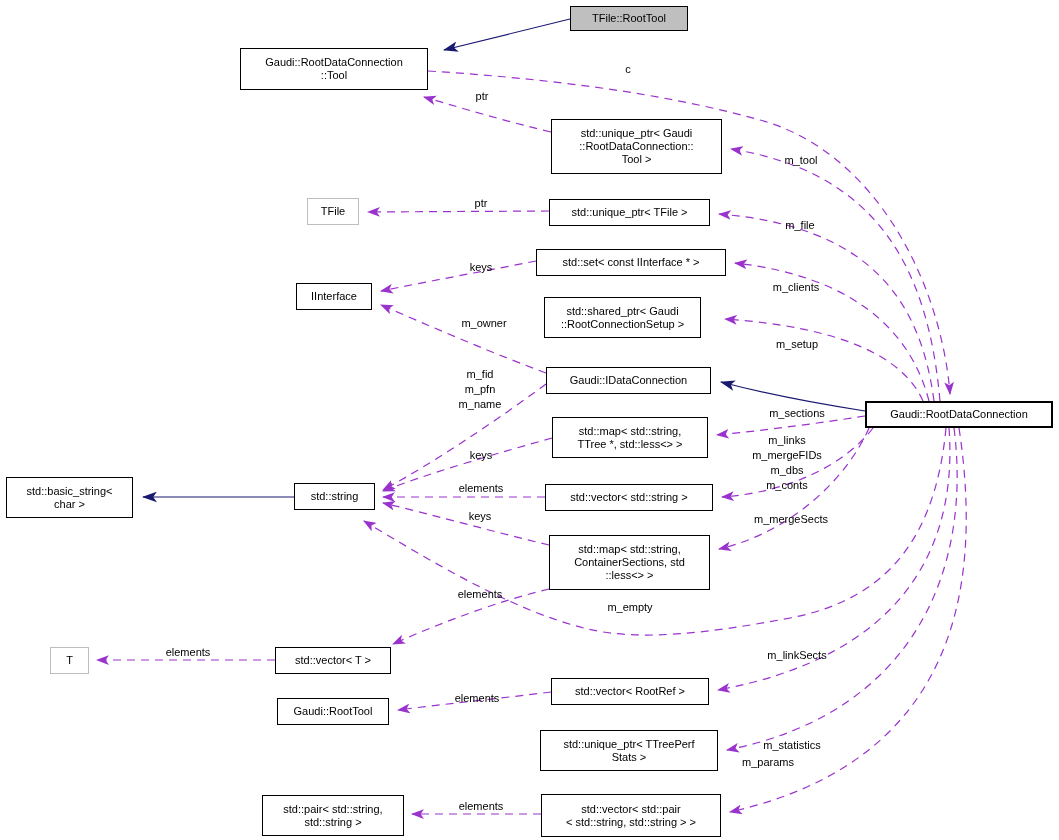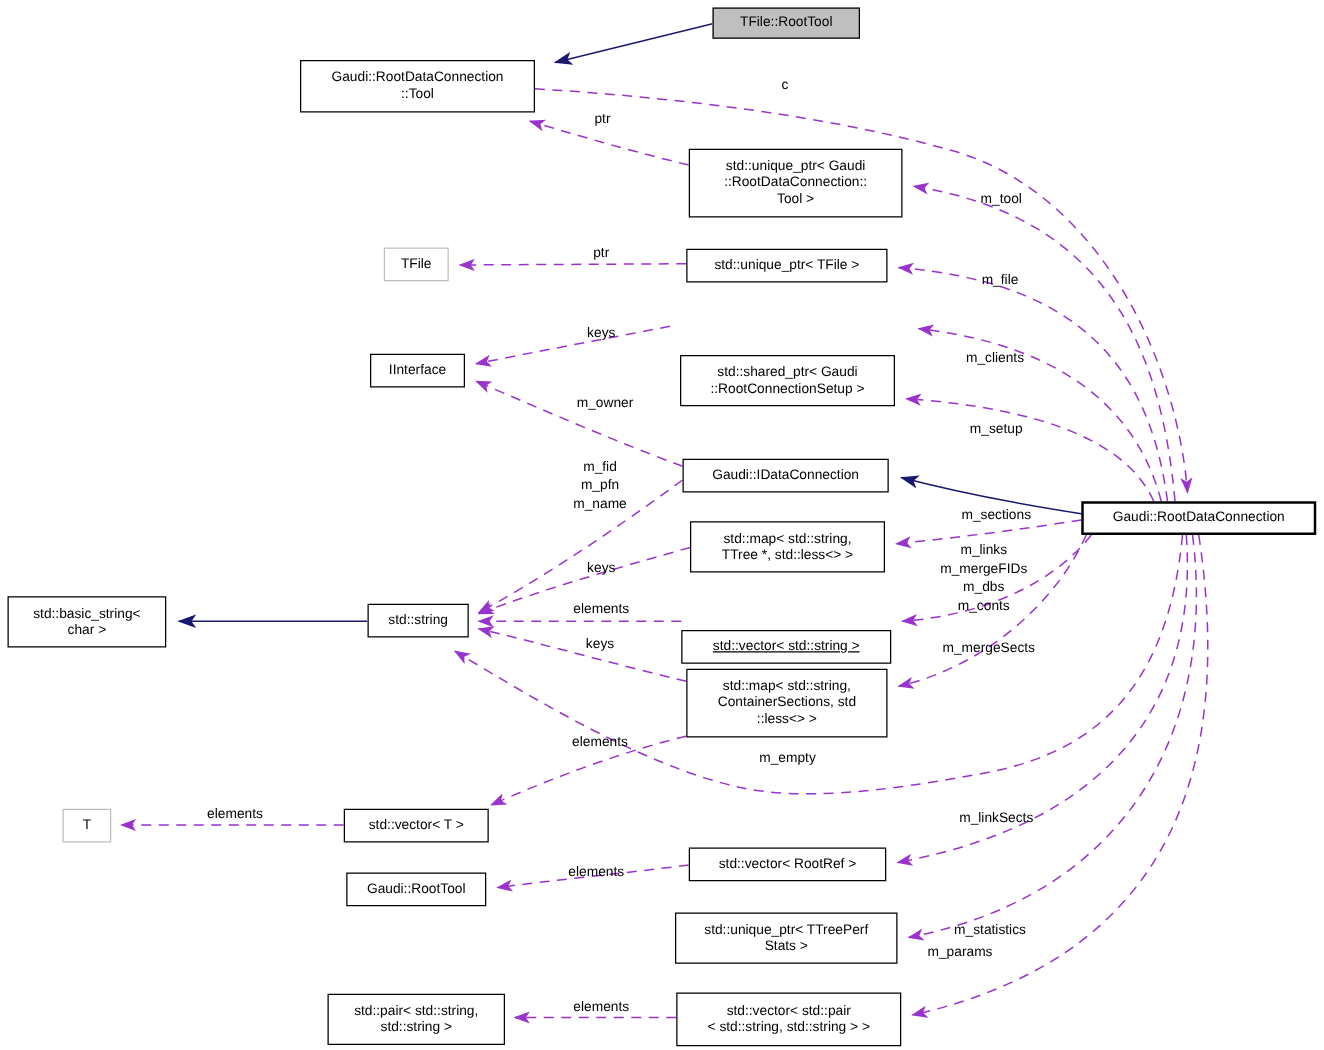--- a/index.html
+++ b/index.html
@@ -69,31 +69,32 @@
   </svg>
 
   <div class="node highlight" style="left:570px;top:6px;width:118px;height:25px;">TFile::RootTool</div>
   <div class="node" style="left:240px;top:48px;width:188px;height:42px;">Gaudi::RootDataConnection
 ::Tool</div>
   <div class="node" style="left:551px;top:119px;width:171px;height:55px;">std::unique_ptr&lt; Gaudi
 ::RootDataConnection::
 Tool &gt;</div>
   <div class="node external" style="left:307px;top:198px;width:52px;height:27px;">TFile</div>
   <div class="node" style="left:549px;top:199px;width:161px;height:27px;">std::unique_ptr&lt; TFile &gt;</div>
+  <div class="node" style="left:536px;top:249px;width:190px;height:27px;">std::set&lt; const IInterface * &gt;</div>
   <div class="node" style="left:296px;top:283px;width:76px;height:27px;">IInterface</div>
-  <div class="node" style="left:544px;top:284px;width:172px;height:41px;">std::shared_ptr&lt; Gaudi
+  <div class="node" style="left:544px;top:297px;width:157px;height:41px;">std::shared_ptr&lt; Gaudi
 ::RootConnectionSetup &gt;</div>
   <div class="node" style="left:546px;top:367px;width:165px;height:27px;">Gaudi::IDataConnection</div>
   <div class="node main" style="left:865px;top:401px;width:188px;height:27px;">Gaudi::RootDataConnection</div>
   <div class="node" style="left:552px;top:417px;width:156px;height:41px;">std::map&lt; std::string,
 TTree *, std::less&lt;&gt; &gt;</div>
   <div class="node" style="left:294px;top:483px;width:81px;height:27px;">std::string</div>
   <div class="node" style="left:6px;top:477px;width:127px;height:41px;">std::basic_string&lt;
 char &gt;</div>
-  <div class="node" style="left:545px;top:504px;width:168px;height:27px;text-decoration:underline;">std::vector&lt; std::string &gt;</div>
+  <div class="node" style="left:545px;top:484px;width:168px;height:27px;">std::vector&lt; std::string &gt;</div>
   <div class="node" style="left:549px;top:535px;width:161px;height:55px;">std::map&lt; std::string,
 ContainerSections, std
 ::less&lt;&gt; &gt;</div>
   <div class="node external" style="left:50px;top:647px;width:39px;height:27px;">T</div>
   <div class="node" style="left:275px;top:647px;width:116px;height:27px;">std::vector&lt; T &gt;</div>
   <div class="node" style="left:277px;top:698px;width:112px;height:27px;">Gaudi::RootTool</div>
   <div class="node" style="left:551px;top:678px;width:158px;height:27px;">std::vector&lt; RootRef &gt;</div>
   <div class="node" style="left:540px;top:730px;width:178px;height:41px;">std::unique_ptr&lt; TTreePerf
 Stats &gt;</div>
   <div class="node" style="left:262px;top:795px;width:142px;height:41px;">std::pair&lt; std::string,

